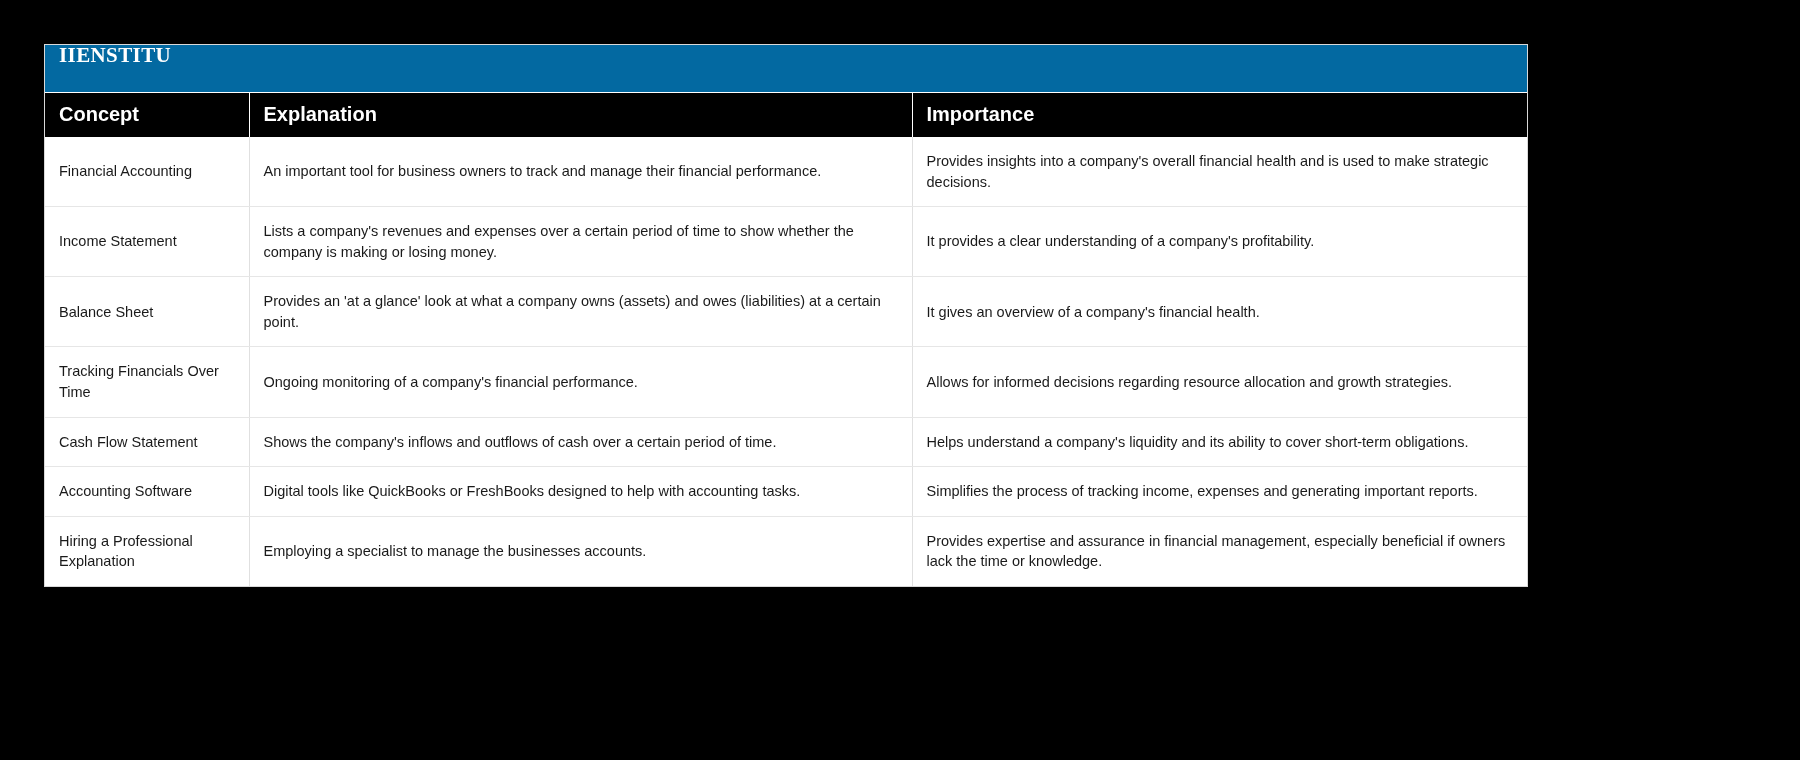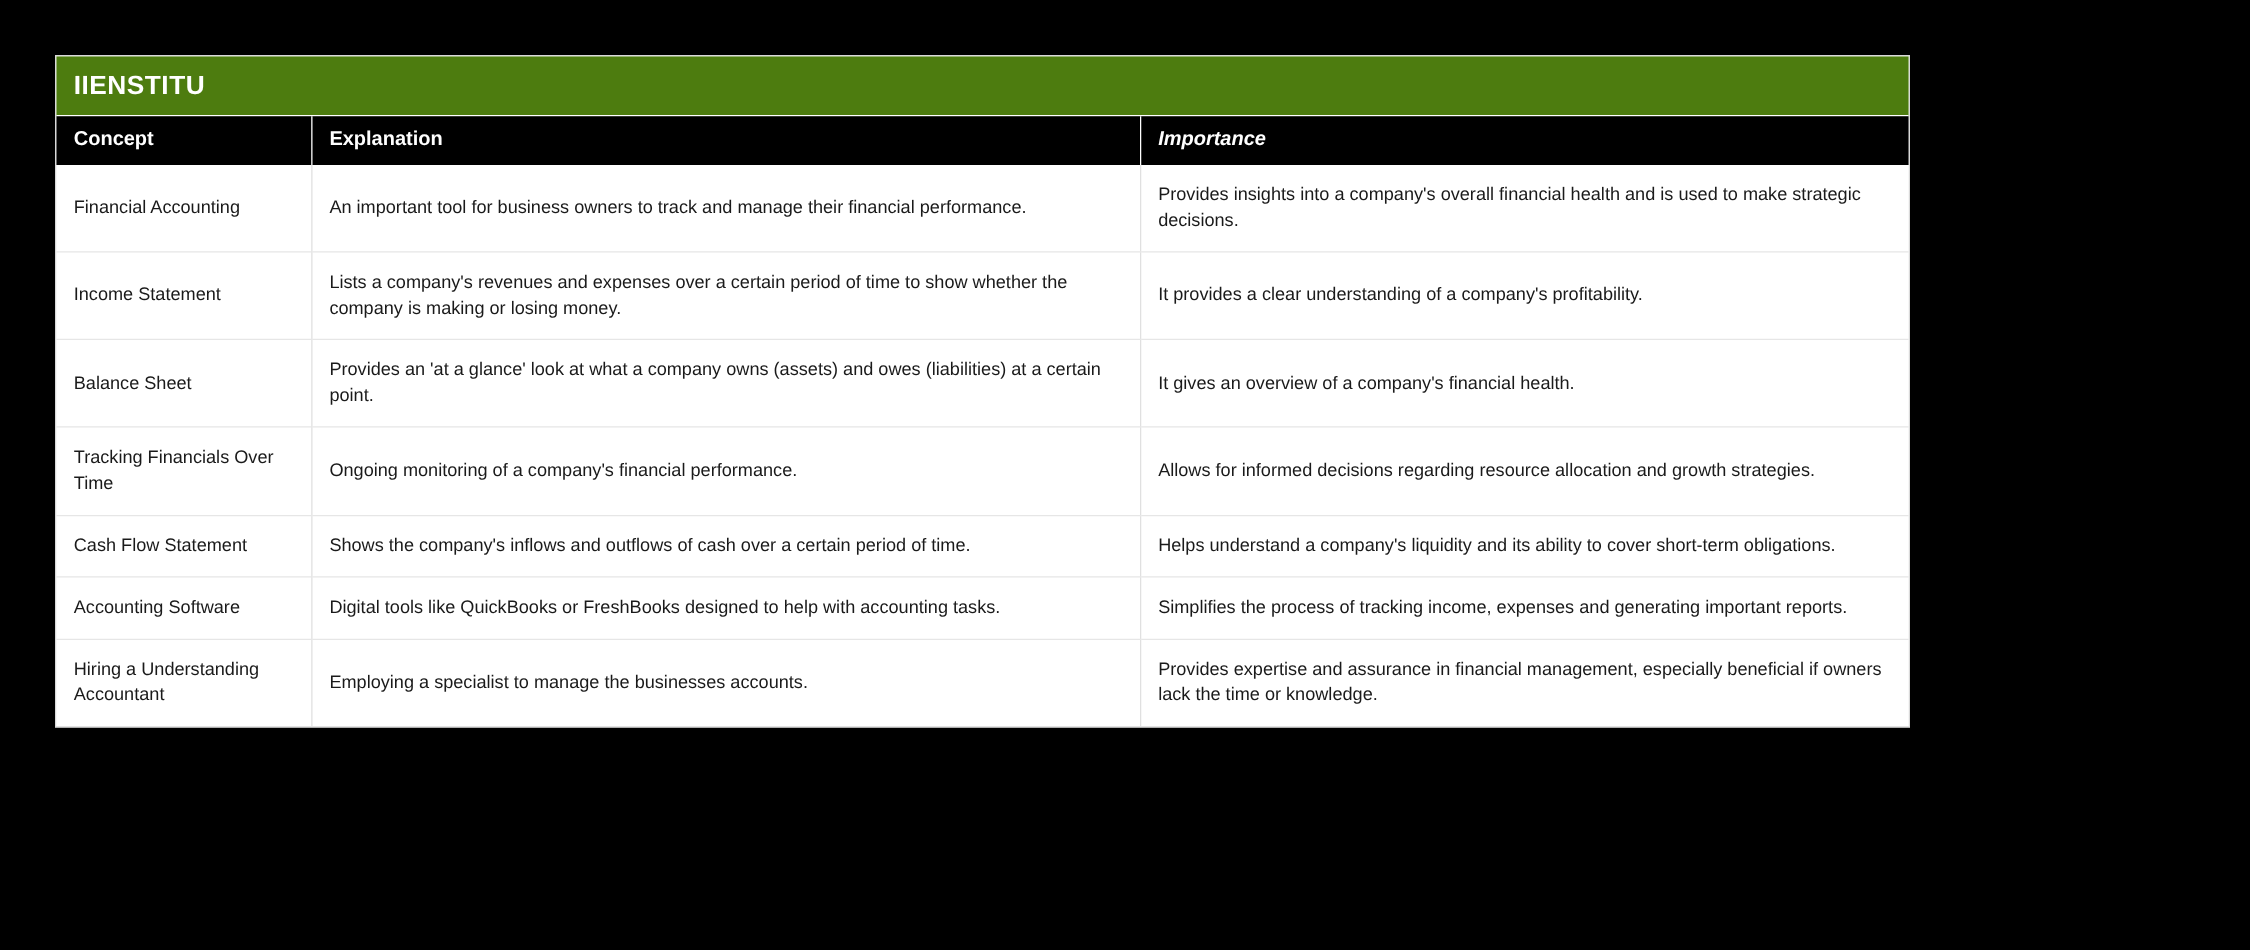--- a/index.html
+++ b/index.html
@@ -23,54 +23,53 @@
     position: absolute;
     left: 44px;
     top: 44px;
     width: 1484px;
     background: #ffffff;
     border: 1px solid #d9d9d9;
     box-sizing: border-box;
     overflow: hidden;
   }
   .brand-bar {
-    background: #4d7c0f;
+    background: #0369a1;
     height: 48px;
     display: flex;
-    align-items: center;
     padding: 0 0 0 14px;
     box-sizing: border-box;
     border-bottom: 1px solid #ffffff;
+    font-family: Liberation Serif, serif;
   }
   .brand-title {
     color: #ffffff;
     font-size: 21px;
     font-weight: bold;
     letter-spacing: 0.4px;
     line-height: 1;
   }
   table.data-table {
     border-collapse: collapse;
     width: 100%;
     table-layout: fixed;
   }
   table.data-table thead th {
     background: #000000;
     color: #ffffff;
-    font-size: 16px;
+    font-size: 20px;
     font-weight: bold;
     text-align: left;
     padding: 10px 0 11px 14px;
     vertical-align: middle;
     border-right: 1px solid #ffffff;
     box-sizing: border-box;
   }
   table.data-table thead th:last-child {
     border-right: none;
-    font-style: italic;
   }
   table.data-table tbody td {
     font-size: 14.5px;
     color: #1a1a1a;
     text-align: left;
     padding: 14px 16px 14px 14px;
     vertical-align: middle;
     border-bottom: 1px solid #e6e6e6;
     border-right: 1px solid #e0e0e0;
     line-height: 1.42;
@@ -134,21 +133,21 @@
             <td>Cash Flow Statement</td>
             <td>Shows the company's inflows and outflows of cash over a certain period of time.</td>
             <td>Helps understand a company's liquidity and its ability to cover short-term obligations.</td>
           </tr>
           <tr>
             <td>Accounting Software</td>
             <td>Digital tools like QuickBooks or FreshBooks designed to help with accounting tasks.</td>
             <td>Simplifies the process of tracking income, expenses and generating important reports.</td>
           </tr>
           <tr>
-            <td>Hiring a Understanding Accountant</td>
+            <td>Hiring a Professional Explanation</td>
             <td>Employing a specialist to manage the businesses accounts.</td>
             <td>Provides expertise and assurance in financial management, especially beneficial if owners lack the time or knowledge.</td>
           </tr>
         </tbody>
     </table>
 
   </div>
 </div>
 
 </body></html>

